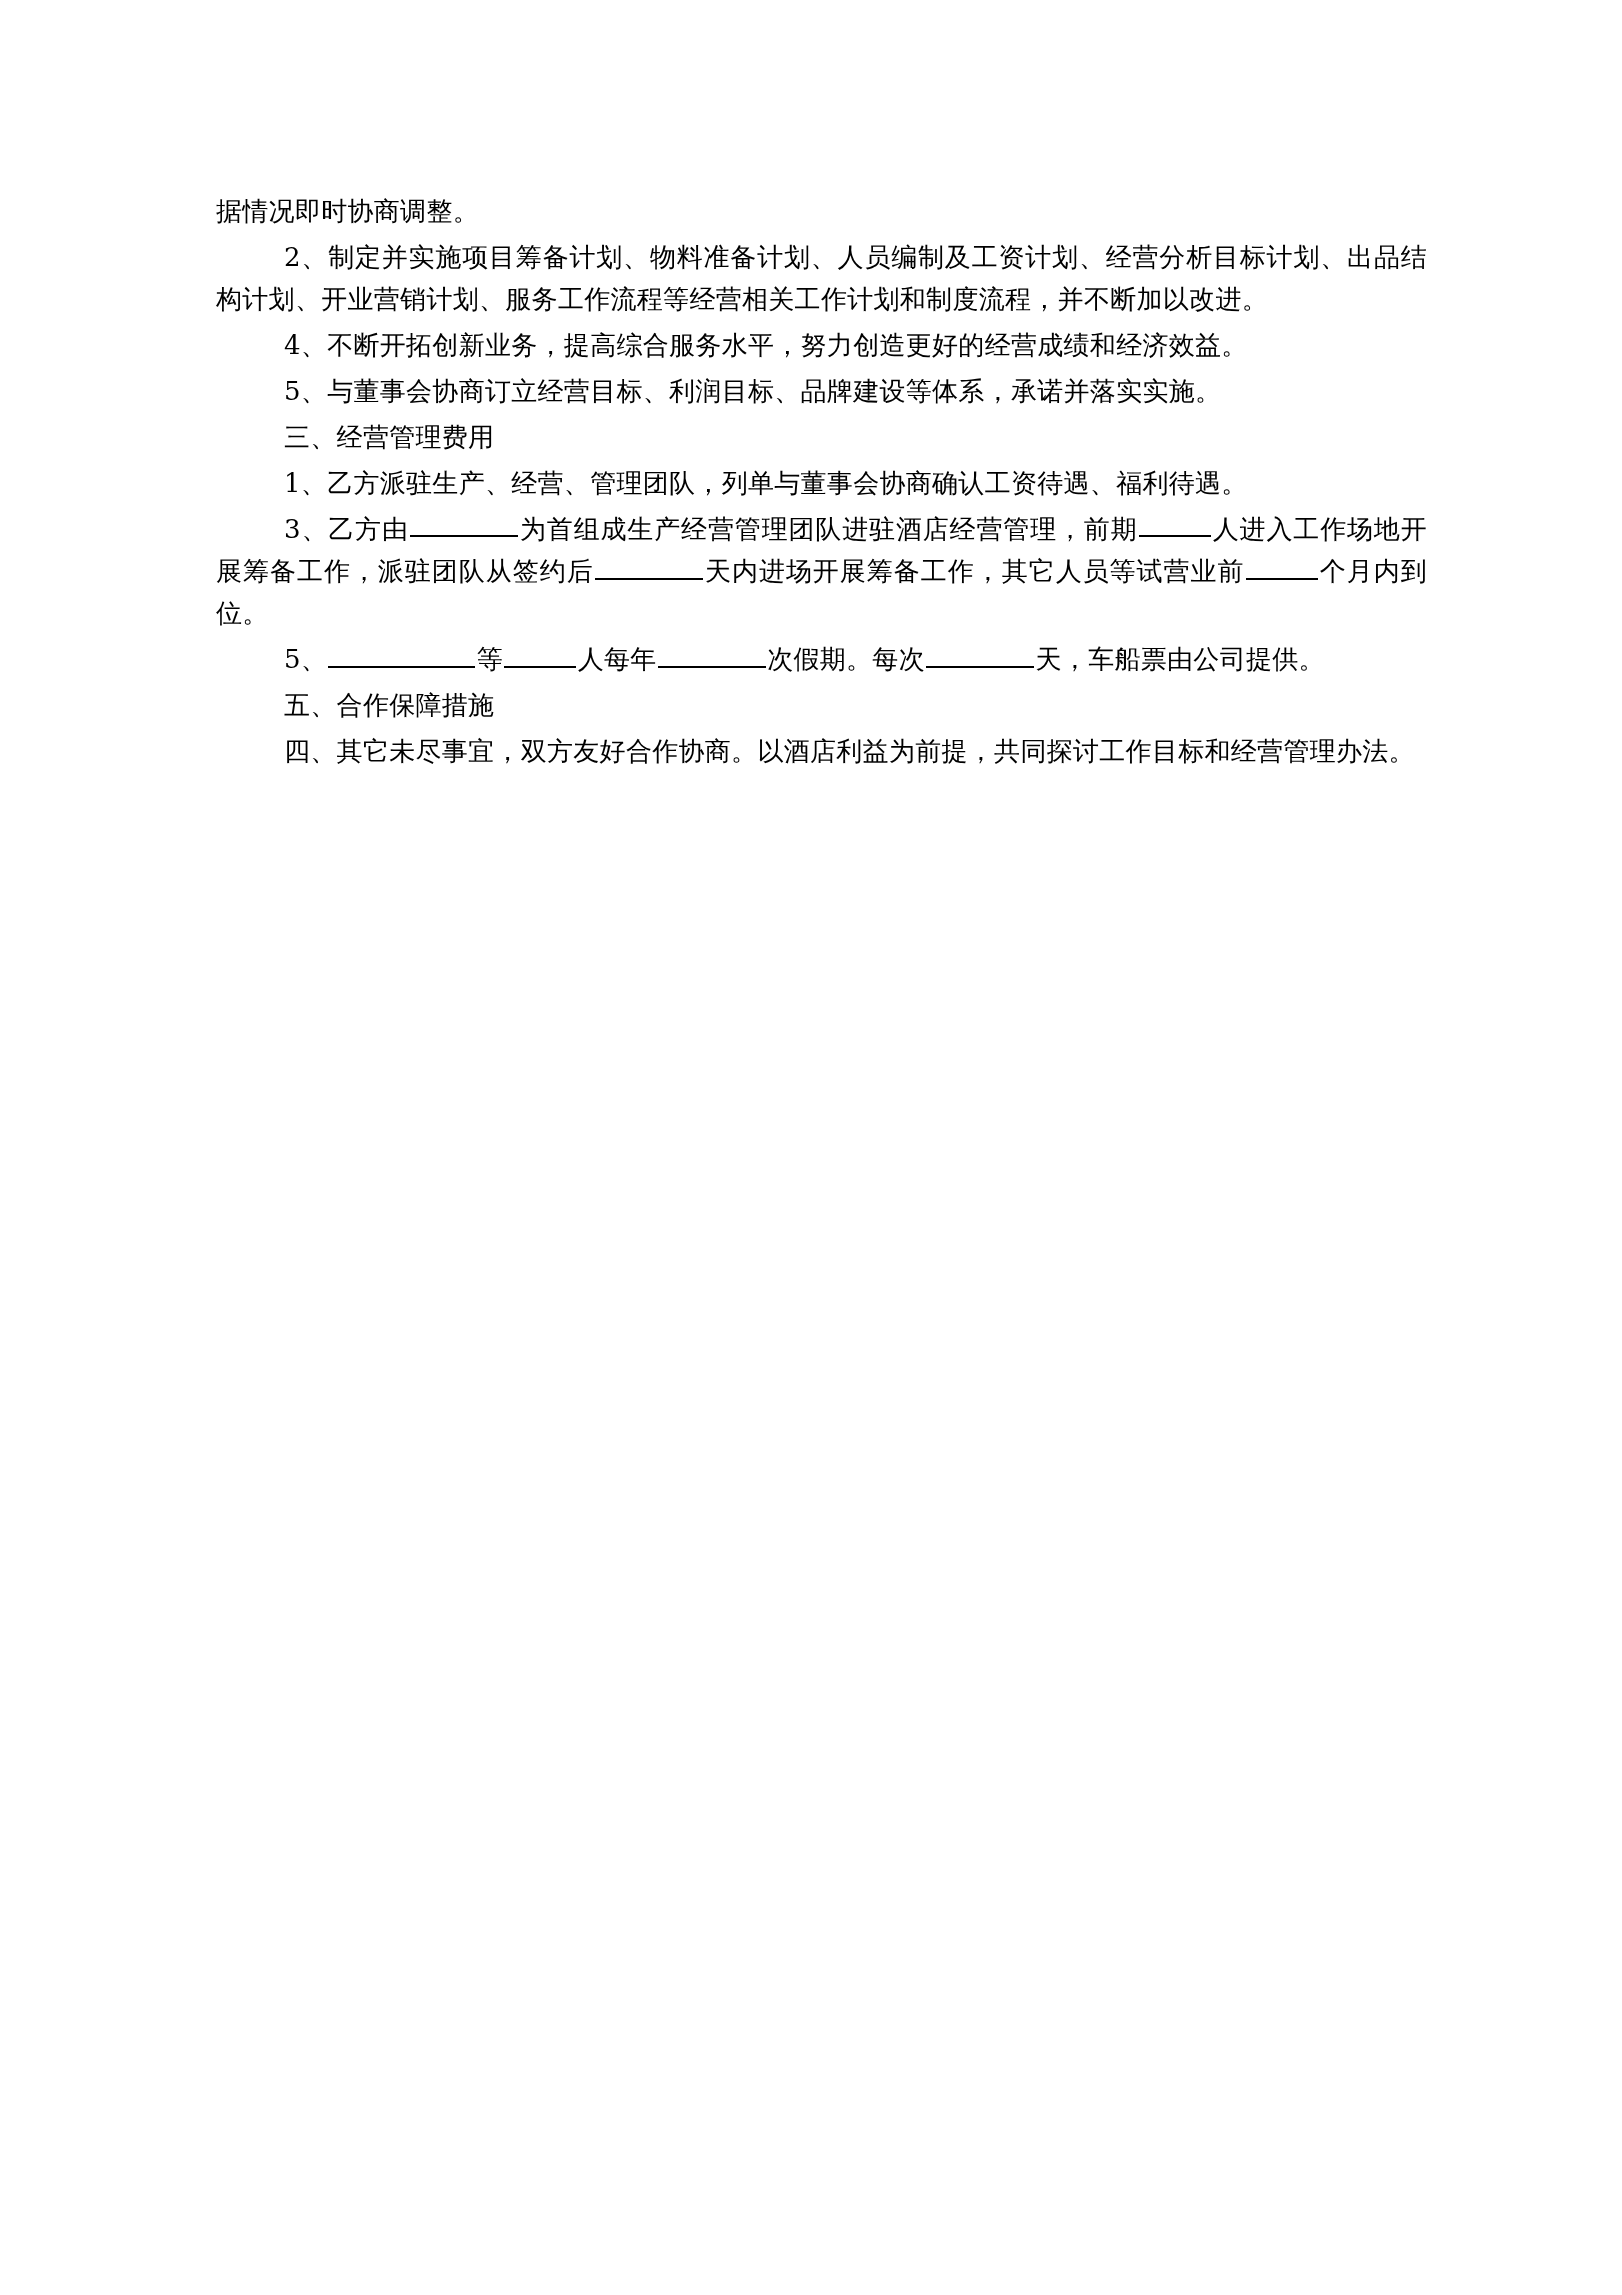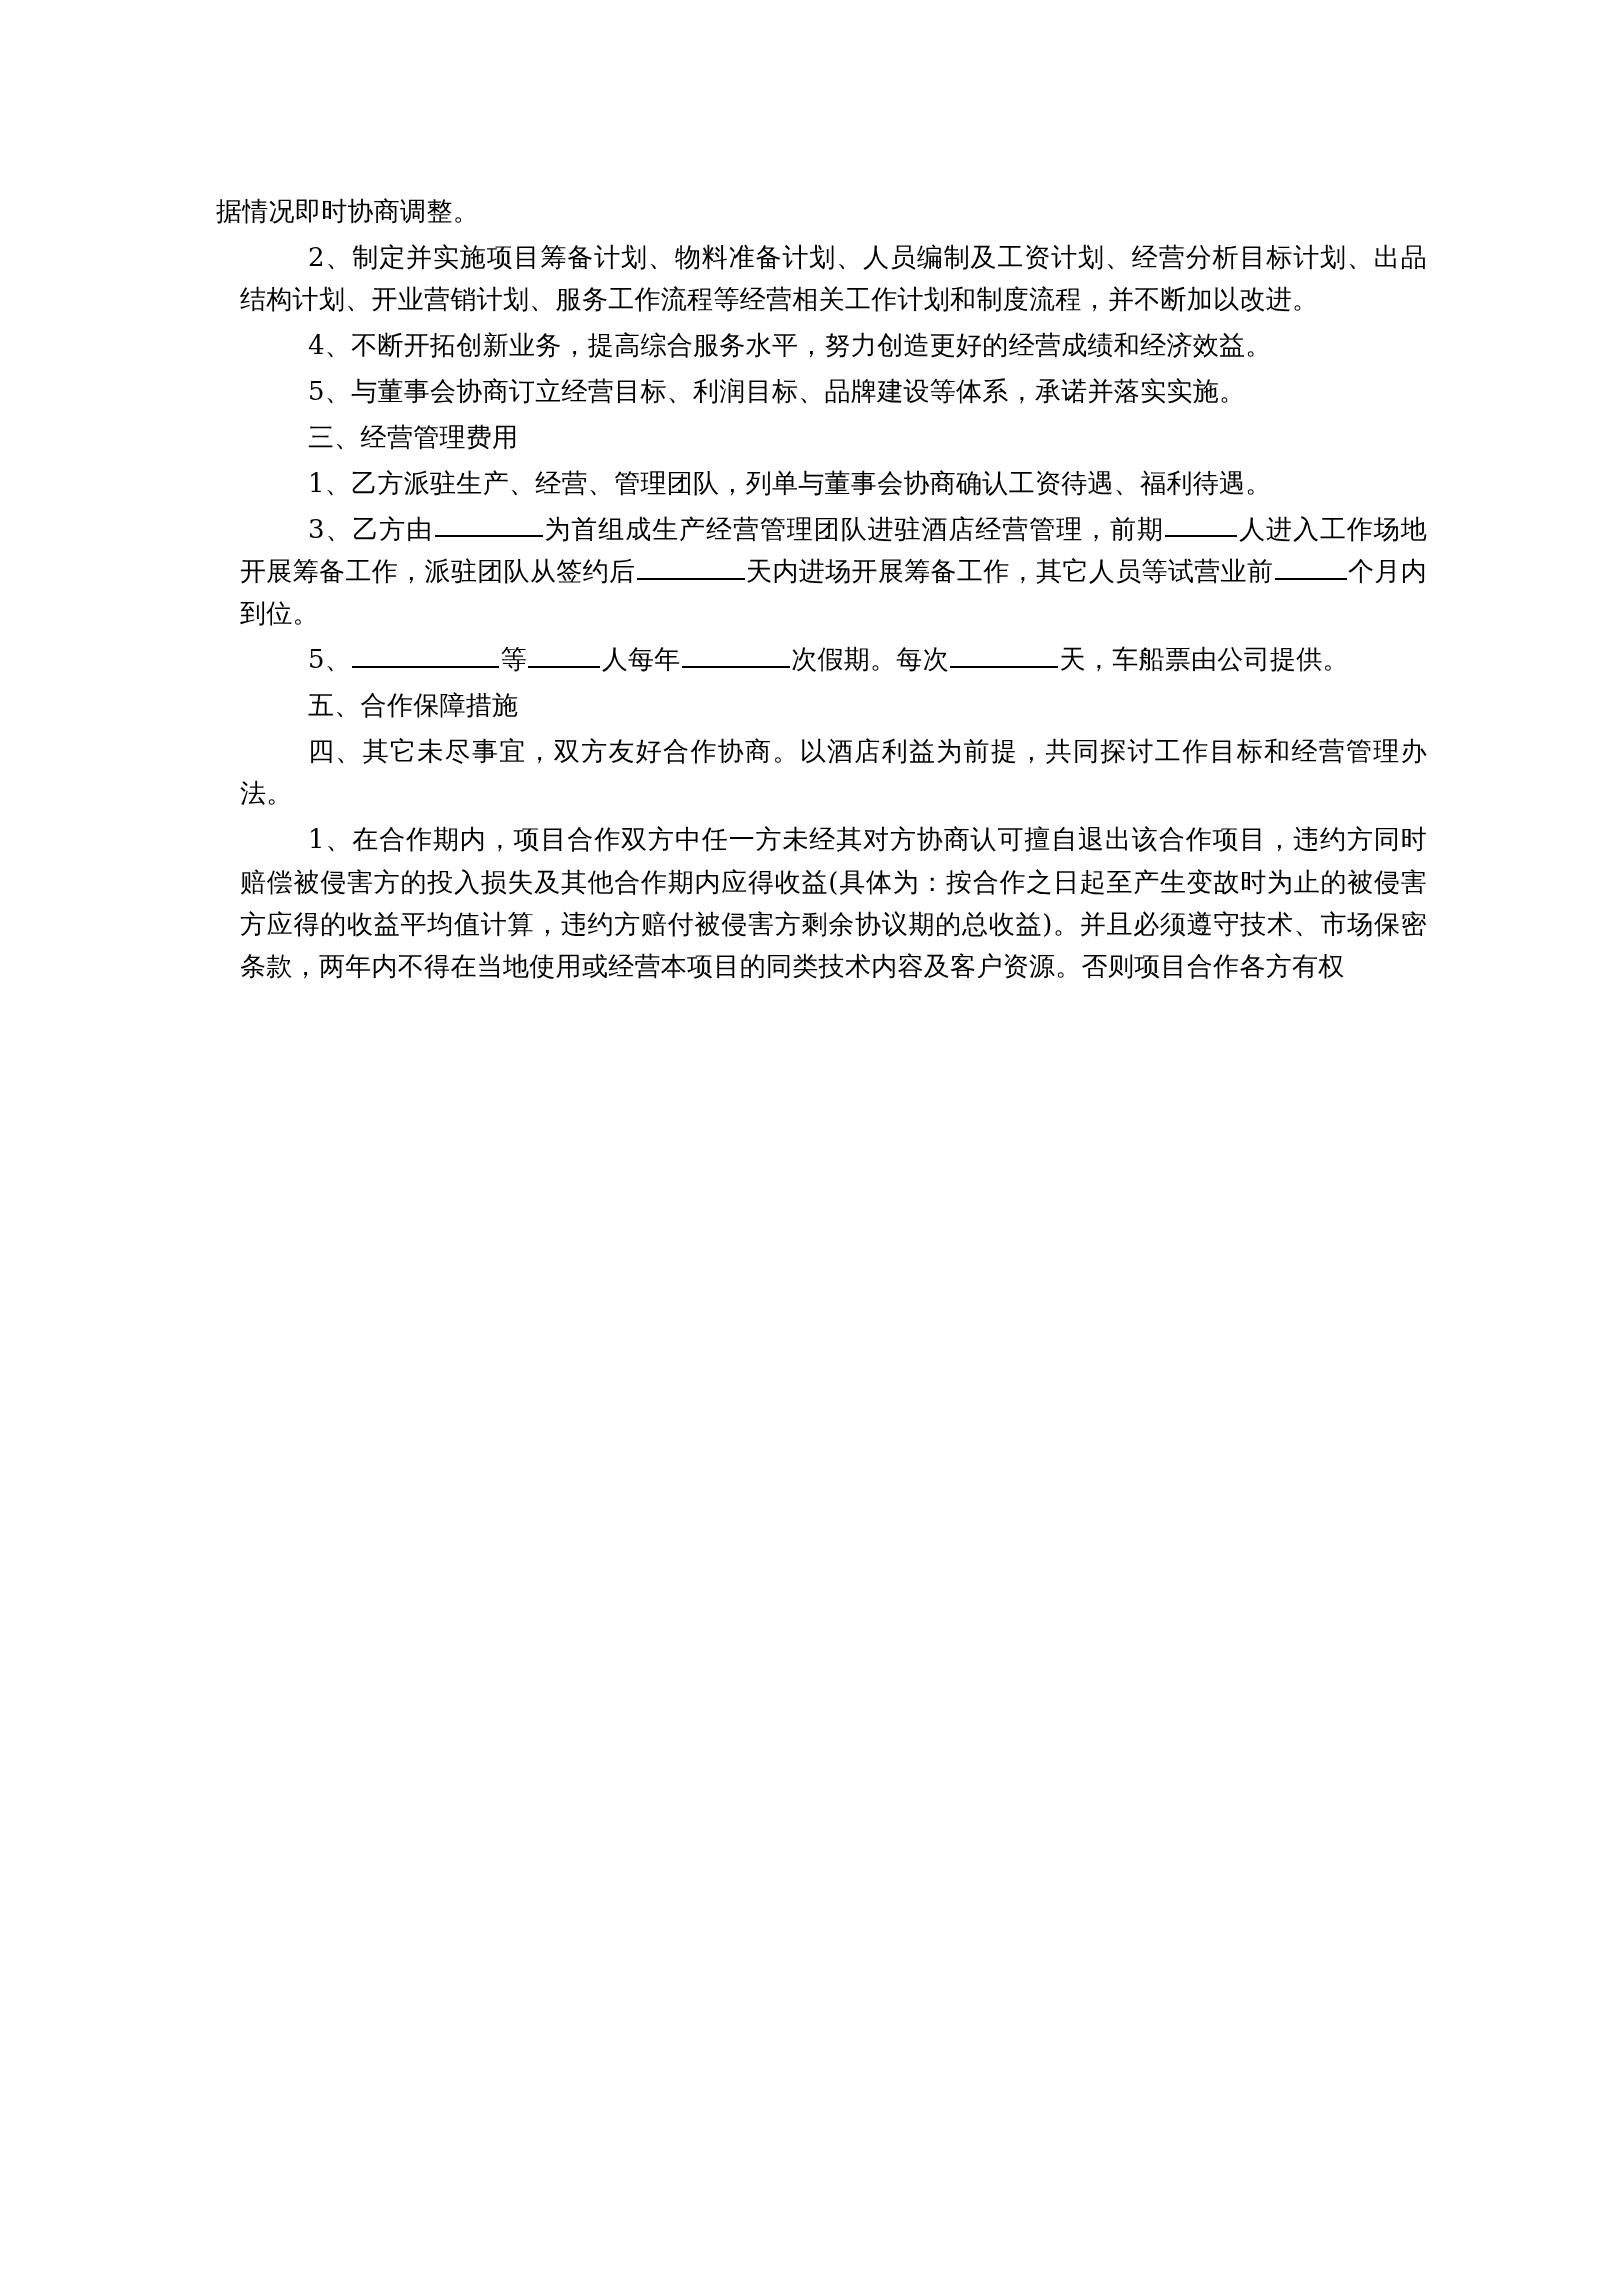--- a/index.html
+++ b/index.html
@@ -28,21 +28,20 @@
     text-align: justify;
     text-justify: inter-ideograph;
     letter-spacing: 0.3px;
   }
   p {
     margin: 0 0 3.9px 0;
     text-indent: 0;
   }
   p.indent {
     text-indent: 68px;
-    margin-left: 24px;
   }
   .fill {
     display: inline-block;
     border-bottom: 2px solid #000;
     vertical-align: baseline;
     height: 1.05em;
     margin: 0 1.3px;
   }
   .w-sm { width: 72px; }
   .w-md { width: 108px; }
@@ -56,16 +55,15 @@
       <p><span>据情况即时协商调整。</span></p>
       <p class="indent"><span>2、制定并实施项目筹备计划、物料准备计划、人员编制及工资计划、经营分析目标计划、出品结构计划、开业营销计划、服务工作流程等经营相关工作计划和制度流程，并不断加以改进。</span></p>
       <p class="indent"><span>4、不断开拓创新业务，提高综合服务水平，努力创造更好的经营成绩和经济效益。</span></p>
       <p class="indent"><span>5、与董事会协商订立经营目标、利润目标、品牌建设等体系，承诺并落实实施。</span></p>
       <p class="indent"><span>三、经营管理费用</span></p>
       <p class="indent"><span>1、乙方派驻生产、经营、管理团队，列单与董事会协商确认工资待遇、福利待遇。</span></p>
       <p class="indent"><span>3、乙方由</span><span class="fill w-md">&nbsp;</span><span>为首组成生产经营管理团队进驻酒店经营管理，前期</span><span class="fill w-sm">&nbsp;</span><span>人进入工作场地开展筹备工作，派驻团队从签约后</span><span class="fill w-md">&nbsp;</span><span>天内进场开展筹备工作，其它人员等试营业前</span><span class="fill w-sm">&nbsp;</span><span>个月内到位。</span></p>
       <p class="indent"><span>5、</span><span class="fill w-lg">&nbsp;</span><span>等</span><span class="fill w-sm">&nbsp;</span><span>人每年</span><span class="fill w-md">&nbsp;</span><span>次假期。每次</span><span class="fill w-md">&nbsp;</span><span>天，车船票由公司提供。</span></p>
       <p class="indent"><span>五、合作保障措施</span></p>
       <p class="indent"><span>四、其它未尽事宜，双方友好合作协商。以酒店利益为前提，共同探讨工作目标和经营管理办法。</span></p>
-      <p class="indent"><span>1、在合作期内，项目合作双方中任一方未经其对方协商认可擅自退出该合作项目，违约方同时赔偿被侵害方的投入损失及其他合作期内应得收益(具体为：按合作之日起至产生变故时为止的被侵害方应得的收益平均值计算，违约方赔付被侵害方剩余协议期的总收益)。并且必须遵守技术、市场保密条款，两年内不得在当地使用或经营本项目的同类技术内容及客户资源。否则项目合作各方有权</span></p>
     </div>
 </div>
 
 
 </body></html>

